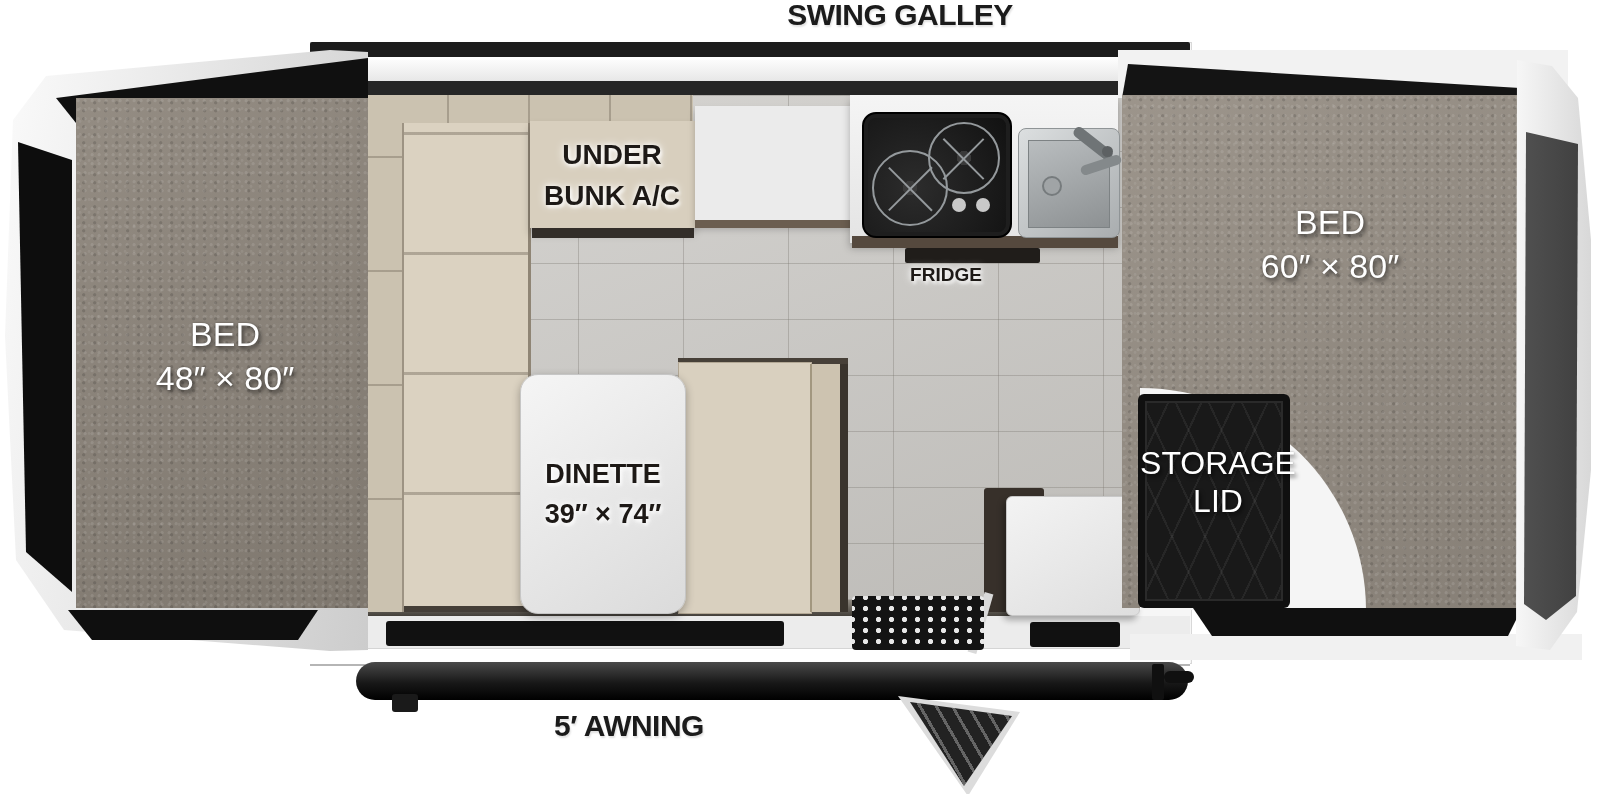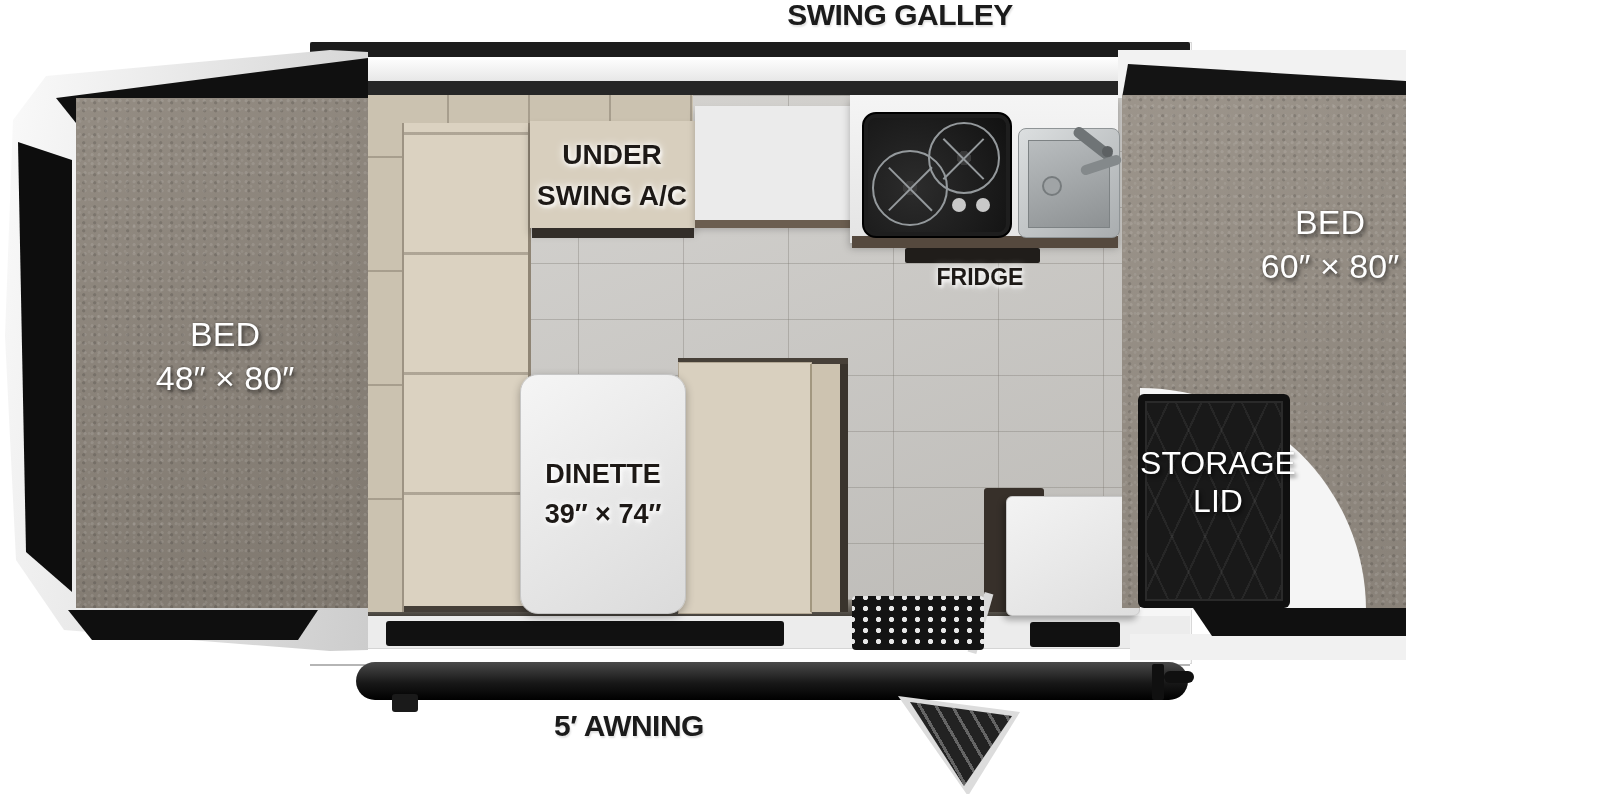--- a/index.html
+++ b/index.html
@@ -1,16 +1,16 @@
 <!DOCTYPE html>
 <html><head>
 <meta charset="utf-8">
 <style>
   html,body{margin:0;padding:0;background:#ffffff;}
-  .stage{position:relative;width:1406px;height:794px;background:#ffffff;overflow:hidden;
+  .stage{position:relative;width:1600px;height:794px;background:#ffffff;overflow:hidden;
          font-family:"Liberation Sans",sans-serif;}
   .abs{position:absolute;}
 
   
   .lbl-plain{color:#1b1b1b;font-weight:bold;font-size:30px;letter-spacing:-.5px;
              text-align:center;text-shadow:1px 2px 2px rgba(0,0,0,.12);}
   .lbl-dark{color:#1d1916;font-weight:bold;text-align:center;
             text-shadow:0 0 10px rgba(255,255,255,.95),0 0 5px rgba(255,255,255,.8),2px 3px 3px rgba(255,255,255,.55);}
   .lbl-white{color:#ffffff;font-weight:normal;text-align:center;
              text-shadow:2px 3px 4px rgba(0,0,0,.55),0 0 2px rgba(0,0,0,.3);}
@@ -177,41 +177,41 @@
   <div class="abs bracket-r2"></div>
 
   <div class="abs sofa-back-top"></div>
   <div class="abs sofa-back-v"></div>
   <div class="abs sofa-seat-v"></div>
   <div class="abs sofa-trim-b"></div>
   <div class="abs sofa-arm"></div>
   <div class="abs sofa-arm-vent"></div>
   <div class="abs lbl-dark" style="left:522px;top:134px;width:180px;font-size:28px;line-height:41px;">
     <div>UNDER</div>
-    <div>SWING A/C</div>
+    <div>BUNK A/C</div>
   </div>
 
   <div class="abs counter-left"></div>
   <div class="abs counter-left-edge"></div>
   <div class="abs counter-main"></div>
   <div class="abs counter-main-edge"></div>
   <div class="abs fridge-vent"></div>
   <div class="abs stove">
     <div class="burner burner-a"></div>
     <div class="burner burner-b"></div>
     <div class="knob knob-a"></div>
     <div class="knob knob-b"></div>
   </div>
   <div class="abs sink"></div>
   <div class="abs basin"></div>
   <div class="abs drain"></div>
   <div class="abs faucet1"></div>
   <div class="abs faucet2"></div>
   <div class="abs faucet-knob"></div>
-  <div class="abs lbl-dark" style="left:890px;top:264px;width:180px;font-size:23px;">FRIDGE</div>
+  <div class="abs lbl-dark" style="left:856px;top:264px;width:180px;font-size:19px;">FRIDGE</div>
 
   <div class="abs bench-trim"></div>
   <div class="abs bench-seat"></div>
   <div class="abs bench-back"></div>
   <div class="abs bench-frame"></div>
   <div class="abs table">
     <div class="lbl-dark" style="font-size:27px;line-height:40px;">DINETTE</div>
     <div class="lbl-dark" style="font-size:27px;line-height:40px;">39″ × 74″</div>
   </div>
 

